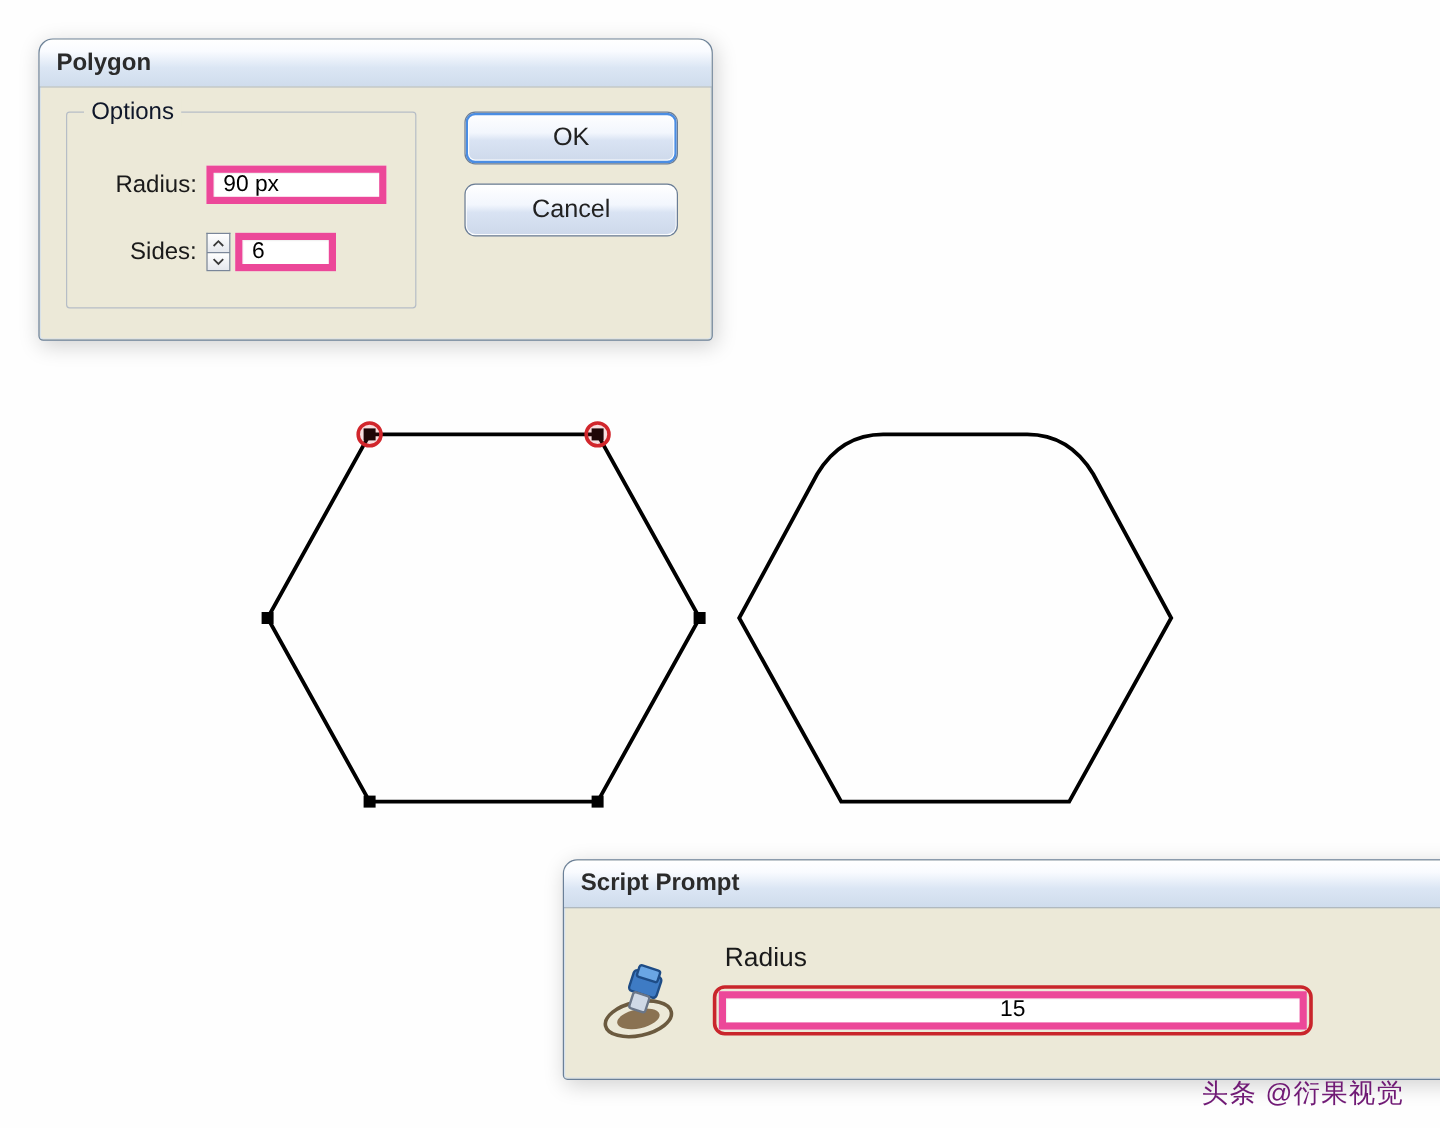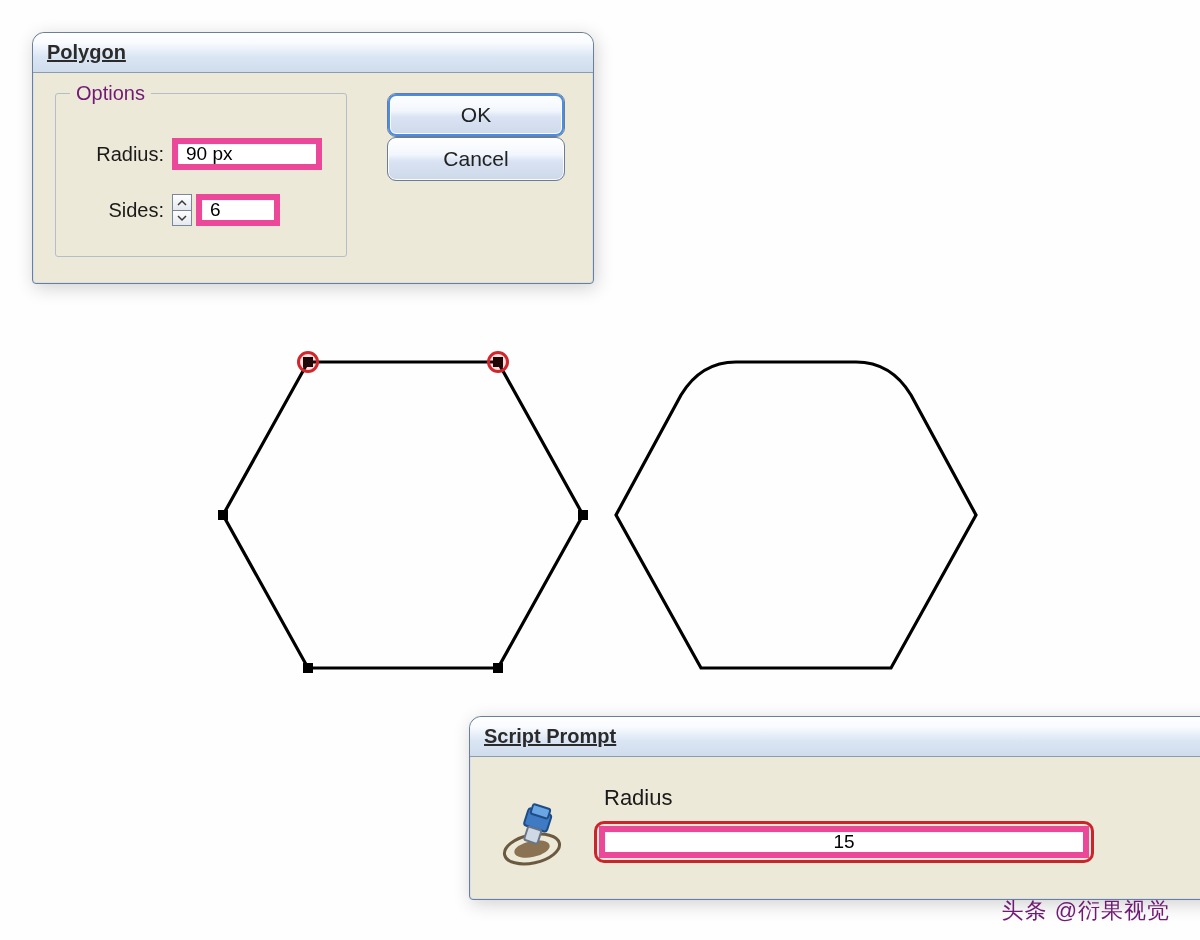--- a/index.html
+++ b/index.html
@@ -25,21 +25,20 @@
     height: 40px;
     background: linear-gradient(to bottom, #ffffff 0%, #f9fbff 25%, #dbe6f4 60%, #cfdcec 100%);
     border-radius: 12px 12px 0 0;
     border-bottom: 1px solid #8c9bad;
     padding: 0 14px;
     display: flex;
     align-items: center;
     font-size: 20px;
     font-weight: bold;
     color: #2b2b2b;
-    text-decoration: underline;
   }
   .dialog-body {
     padding: 20px 22px 26px;
     display: flex;
     gap: 40px;
   }
 
   
   .fs {
     position: relative;
@@ -48,21 +47,21 @@
     padding: 34px 24px 24px;
     min-width: 280px;
     min-height: 140px;
   }
   .fs-legend {
     position: absolute;
     top: -12px;
     left: 14px;
     background: #ece9d8;
     padding: 0 6px;
-    color: #701a75;
+    color: #0f172a;
     font-size: 20px;
   }
 
   .field-row {
     display: flex;
     align-items: center;
     margin: 10px 0 24px;
   }
   .field-row:last-child { margin-bottom: 6px; }
   .field-label {
@@ -97,21 +96,21 @@
     font-size: 12px;
     line-height: 0;
     padding: 0;
     cursor: pointer;
     display: flex;
     align-items: center;
     justify-content: center;
   }
   .stepper button:first-child { border-bottom: none; }
 
-  .btn-col { display: flex; flex-direction: column; align-items: flex-start; }
+  .btn-col { display: flex; flex-direction: column; gap: 16px; align-items: flex-start; }
   .win-btn {
     width: 178px;
     height: 44px;
     border: 1px solid #6a7d96;
     border-radius: 9px;
     background: linear-gradient(to bottom,#ffffff 0%,#f2f6fd 40%,#d9e3f3 55%,#cdd8ea 100%);
     font: inherit;
     font-size: 21px;
     color: #222;
     cursor: pointer;

